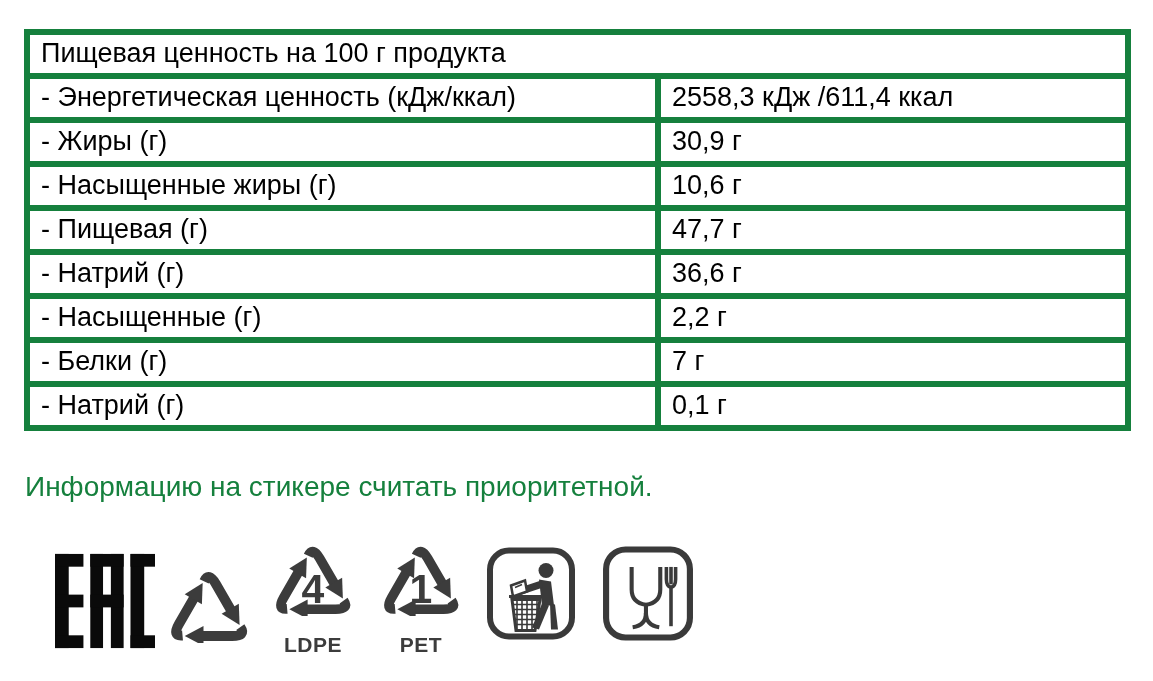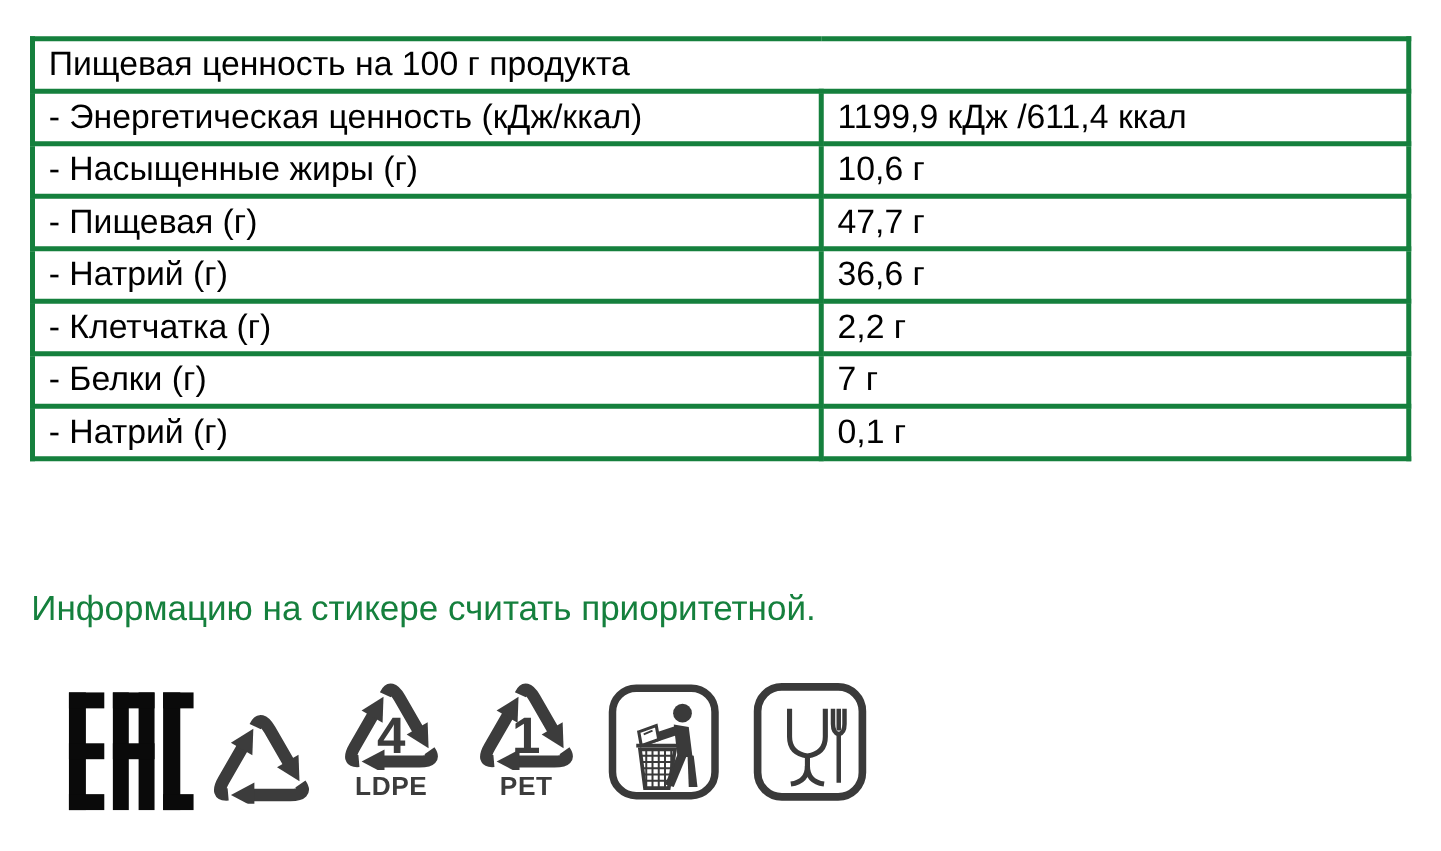--- a/index.html
+++ b/index.html
@@ -5,35 +5,35 @@
   html,body{margin:0;padding:0;background:#ffffff;}
   .page{
     position:relative;width:1153px;height:681px;background:#ffffff;overflow:hidden;
     font-family:"Liberation Sans","DejaVu Sans",sans-serif;color:#000;
   }
   table.nutrition{
     position:absolute;left:24px;top:29px;width:1101px;
     border-collapse:collapse;table-layout:fixed;
   }
   table.nutrition td{
-    border:4px solid #15803d;height:38px;padding:0 4px 0 11px;
+    border:6px solid #15803d;height:38px;padding:0 4px 0 11px;
     font-size:27px;line-height:1.1;vertical-align:middle;white-space:nowrap;overflow:hidden;margin-top:36px;
   }
   .note{
     position:absolute;left:25px;top:471px;font-size:28px;color:#15803d;white-space:nowrap;
   }
   .icons{position:absolute;left:0;top:538px;width:1153px;height:130px;}
   .icons .ic{position:absolute;}
   .eac{left:55px;top:15px;}
   .loop-plain{left:166px;top:27px;}
   .code-group{display:flex;flex-direction:column;align-items:center;width:86px;}
   .code-ldpe{left:270px;top:2px;}
   .code-pet{left:378px;top:2px;}
   .code-label{
-    font-size:21px;font-weight:bold;color:#3c3c3c;margin-top:2px;letter-spacing:0.5px;
+    font-size:21px;font-weight:bold;color:#3c3c3c;margin-top:17px;letter-spacing:0.5px;
   }
   .tidyman{left:486px;top:7px;}
   .foodsafe{left:602px;top:7px;}
 </style>
 </head>
 <body>
 
 <div class="page">
 
   <svg width="0" height="0" style="position:absolute" aria-hidden="true">
@@ -54,36 +54,40 @@
     <colgroup>
         <col style="width:631px">
         <col style="width:470px">
       </colgroup>
     <tbody>
       <tr>
         <td colspan="2">Пищевая ценность на 100 г продукта</td>
       </tr>
       <tr>
         <td>- Энергетическая ценность (кДж/ккал)</td>
-        <td>1199,9 кДж /611,4 ккал</td>
+        <td>2558,3 кДж /611,4 ккал</td>
+      </tr>
+      <tr>
+        <td>- Жиры (г)</td>
+        <td>30,9 г</td>
       </tr>
       <tr>
         <td>- Насыщенные жиры (г)</td>
         <td>10,6 г</td>
       </tr>
       <tr>
         <td>- Пищевая (г)</td>
         <td>47,7 г</td>
       </tr>
       <tr>
         <td>- Натрий (г)</td>
         <td>36,6 г</td>
       </tr>
       <tr>
-        <td>- Клетчатка (г)</td>
+        <td>- Насыщенные (г)</td>
         <td>2,2 г</td>
       </tr>
       <tr>
         <td>- Белки (г)</td>
         <td>7 г</td>
       </tr>
       <tr>
         <td>- Натрий (г)</td>
         <td>0,1 г</td>
       </tr>

